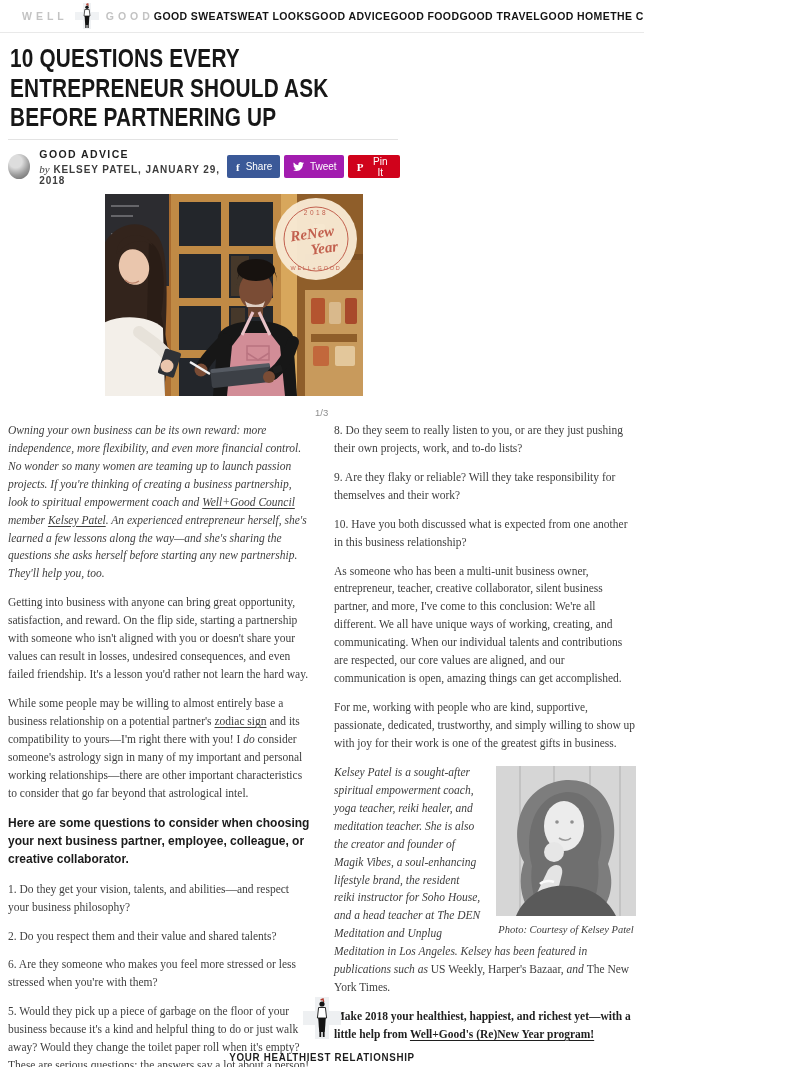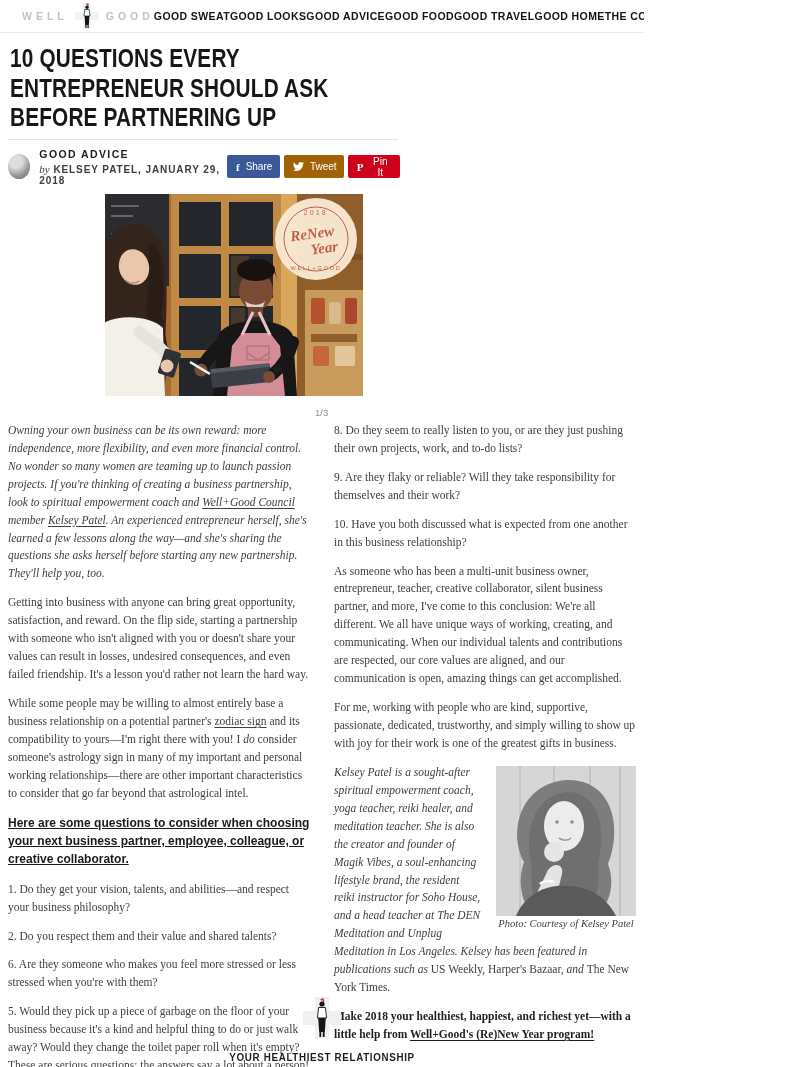--- a/index.html
+++ b/index.html
@@ -47,29 +47,29 @@
 
   
   .cols { margin-top:26px; display:flex; gap:24px; position:relative; }
   .pagenum { position:absolute; top:-15px; left:calc(50% - 7px);
              font-size:9.5px; color:#8e8e8e; }
   .col { flex:1; min-width:0; }
   .col p { font-family:"Liberation Serif", serif; font-size:11.5px; line-height:1.56;
            color:#3e3e3e; margin-bottom:11px; }
   p.intro { font-style:italic; }
   p.lead { font-family:"Liberation Sans", sans-serif; font-weight:700; font-size:12px;
-           line-height:1.5; color:#1b1b1b; margin:3px 0 13px;text-decoration:underline; }
+           line-height:1.5; color:#1b1b1b; margin:3px 0 13px; }
   .seg-link { color:inherit; text-decoration:underline; text-underline-offset:2px; cursor:pointer; }
   .up { font-style:normal; }
   p.bio { font-style:italic; }
   p.cta { font-weight:700; color:#1f1f1f; }
   .bio-photo { float:right; width:140px; margin:2px 0 6px 14px; text-align:center; }
   .bio-photo svg { display:block; }
   .bio-photo figcaption { font-family:"Liberation Serif", serif; font-style:italic;
-                          font-size:10.5px; color:#3e3e3e; margin-top:2px; }
+                          font-size:10.5px; color:#3e3e3e; margin-top:8px; }
   .clear { clear:both; }
   hr.sep { border:none; border-top:1px solid #dcdcdc; margin:14px 0 0; }
   .tags { display:flex; gap:9px; margin:12px 0; align-items:flex-start; }
   .tags svg { margin-top:3px; flex:none; }
   .tag-list { font-size:10.5px; letter-spacing:1.4px; color:#2e2e2e; line-height:1.8;
               font-weight:500; }
   .tag-list .tag { cursor:pointer; }
 
   
   .foot { position:absolute; left:0; right:0; top:997; text-align:center; }
@@ -101,21 +101,21 @@
           <path d="M9.8 6.5 L14.2 6.5 L15 13 L9 13 Z" fill="#fff" stroke="#141414" stroke-width=".7"></path>
           <path d="M9.6 13 L14.4 13 L13.8 22 L10.2 22 Z" fill="#141414"></path>
           <rect x="10.3" y="22" width="1.2" height="3" fill="#141414"></rect>
           <rect x="12.5" y="22" width="1.2" height="3" fill="#141414"></rect>
         </svg>
       </span>
       <span>GOOD</span>
     </div>
     <div class="nav">
       <span>GOOD SWEAT</span>
-      <span>GOOD LOOKS</span>
+      <span>SWEAT LOOKS</span>
       <span>GOOD ADVICE</span>
       <span>GOOD FOOD</span>
       <span>GOOD TRAVEL</span>
       <span>GOOD HOME</span>
       <span>THE COUNCIL</span>
     </div>
     <span class="search">
       <svg width="15" height="15" viewBox="0 0 15 15">
         <circle cx="6.3" cy="6.3" r="4.8" fill="none" stroke="#222" stroke-width="1.5"></circle>
         <line x1="10" y1="10" x2="14.2" y2="14.2" stroke="#222" stroke-width="1.5"></line>
@@ -136,21 +136,21 @@
             <i>by</i>
             <span>KELSEY PATEL, JANUARY 29, 2018</span>
           </div>
         </div>
       </div>
       <div class="share">
         <button class="share-btn" style="background-color: rgb(59, 89, 152);">
           <span class="ic">f</span>
           <span>Share</span>
         </button>
-        <button class="share-btn" style="background-color: #a16207;">
+        <button class="share-btn" style="background-color: #a21caf;">
           <span class="ic">
             <svg width="11" height="9" viewBox="0 0 16 13">
                 <path fill="#fff" d="M16 1.5c-.6.3-1.2.5-1.9.6.7-.4 1.2-1 1.4-1.8-.6.4-1.3.7-2.1.8A3.3 3.3 0 0 0 7.8 4c0 .3 0 .5.1.7A9.3 9.3 0 0 1 1.1.7 3.3 3.3 0 0 0 2.1 5c-.5 0-1-.2-1.5-.4v.1c0 1.6 1.1 2.9 2.6 3.2a3.3 3.3 0 0 1-1.5.1 3.3 3.3 0 0 0 3.1 2.3A6.6 6.6 0 0 1 0 11.6 9.3 9.3 0 0 0 5 13c6 0 9.4-5 9.4-9.4v-.4c.6-.5 1.2-1 1.6-1.7z"></path>
               </svg>
           </span>
           <span>Tweet</span>
         </button>
         <button class="share-btn" style="background-color: rgb(208, 2, 27);">
           <span class="ic">P</span>
           <span>Pin It</span>

